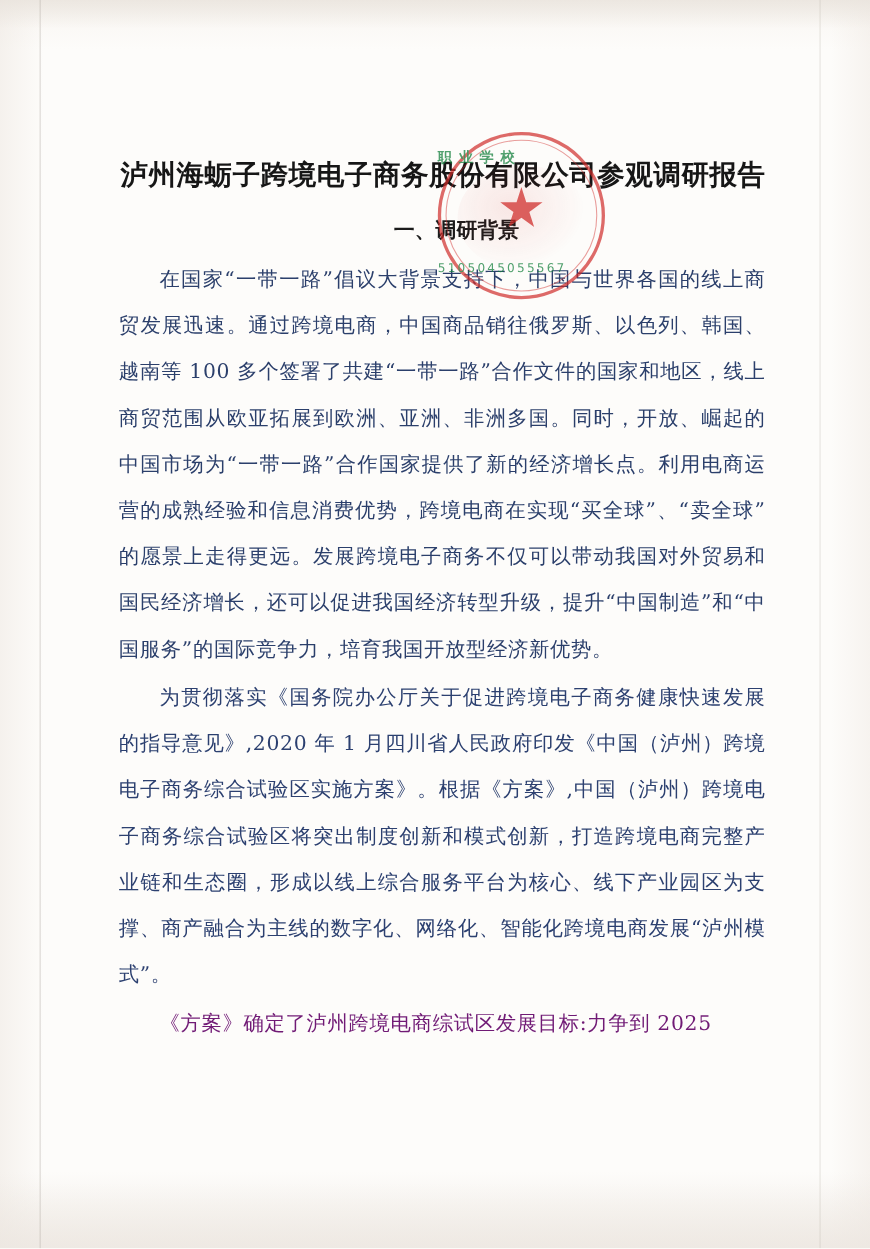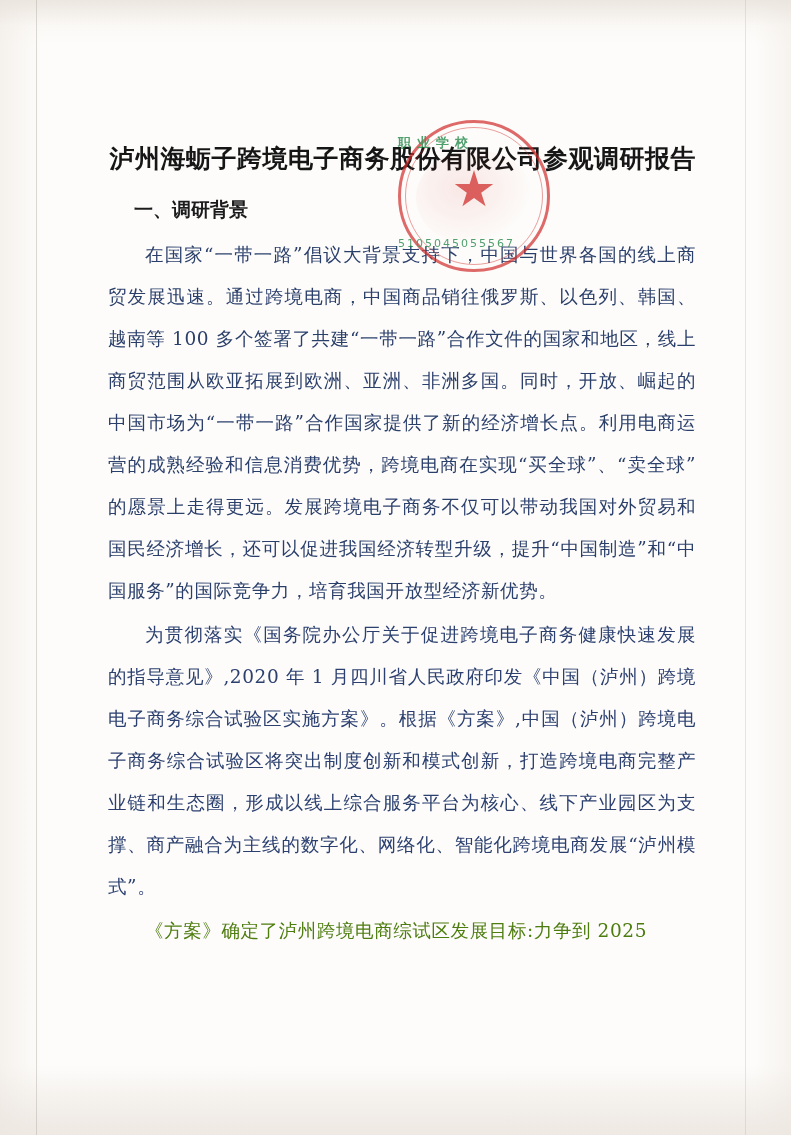--- a/index.html
+++ b/index.html
@@ -70,35 +70,36 @@
   }
 
   .section-heading {
     font-family: "DejaVu Sans", "Liberation Sans", sans-serif;
     font-weight: bold;
     font-size: 19px;
     line-height: 30px;
     color: #1b1b1b;
     margin: 6px 0 10px 0;
     text-indent: 38px;
+    text-align: center;
   }
 
   .body-para {
     font-family: "DejaVu Serif", "Liberation Serif", serif;
     font-size: 18.5px;
     line-height: 42px;
     color: #2b3f6b;
     text-indent: 2em;
     text-align: justify;
     text-justify: inter-ideograph;
     margin: 0 0 2px 12px;
     letter-spacing: 0.6px;
   }
   .body-para.p2 { color: #2c4070; }
-  .body-para.p3 { color: #4d7c0f; }
+  .body-para.p3 { color: #701a75; }
 
   
   .seal {
     position: absolute;
     left: 398px;
     top: 120px;
     width: 152px;
     height: 152px;
     pointer-events: none;
     opacity: 0.82;

